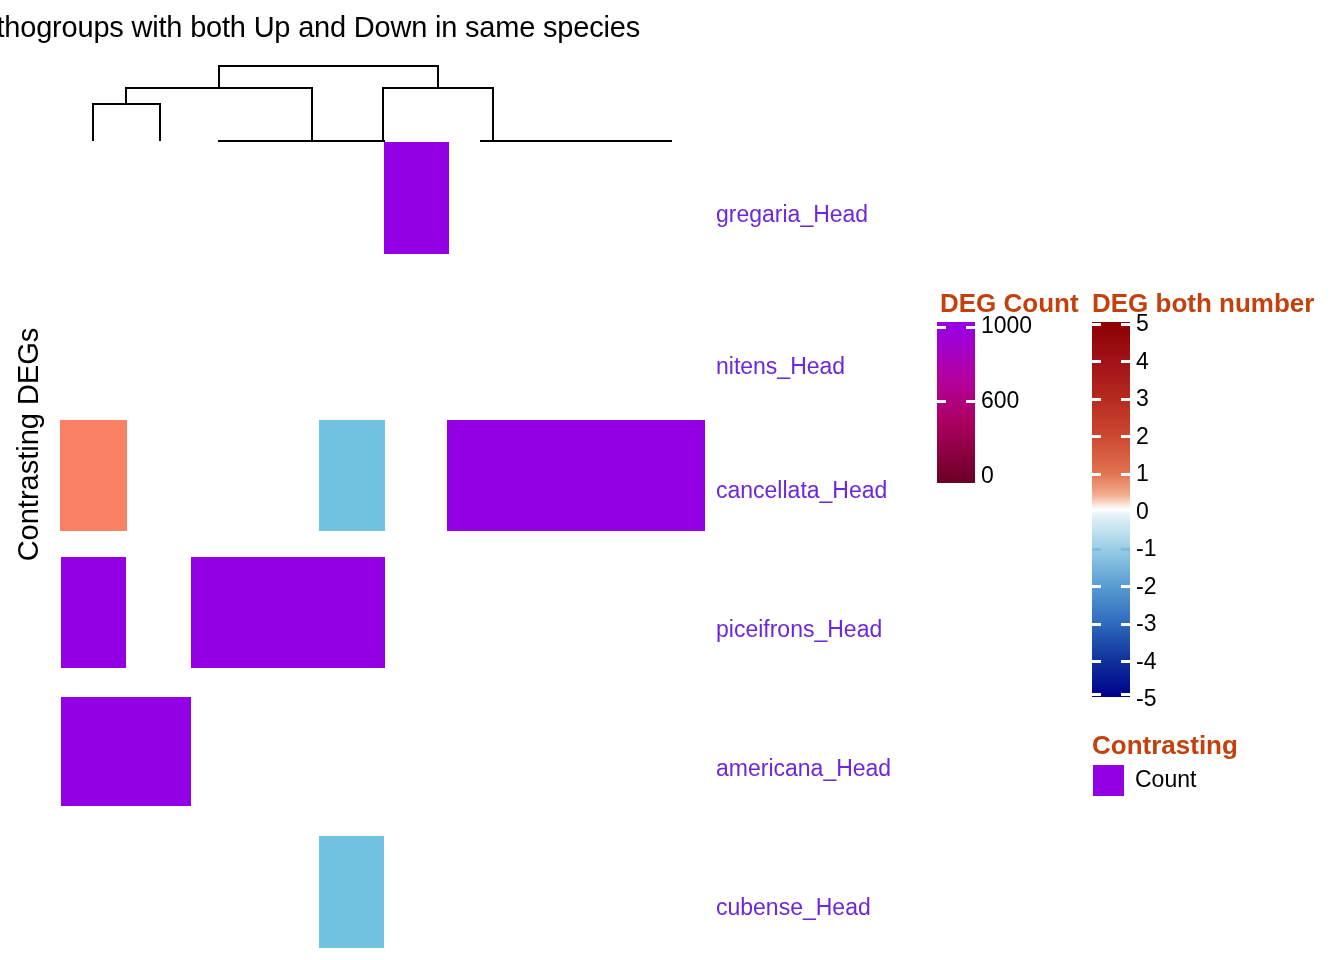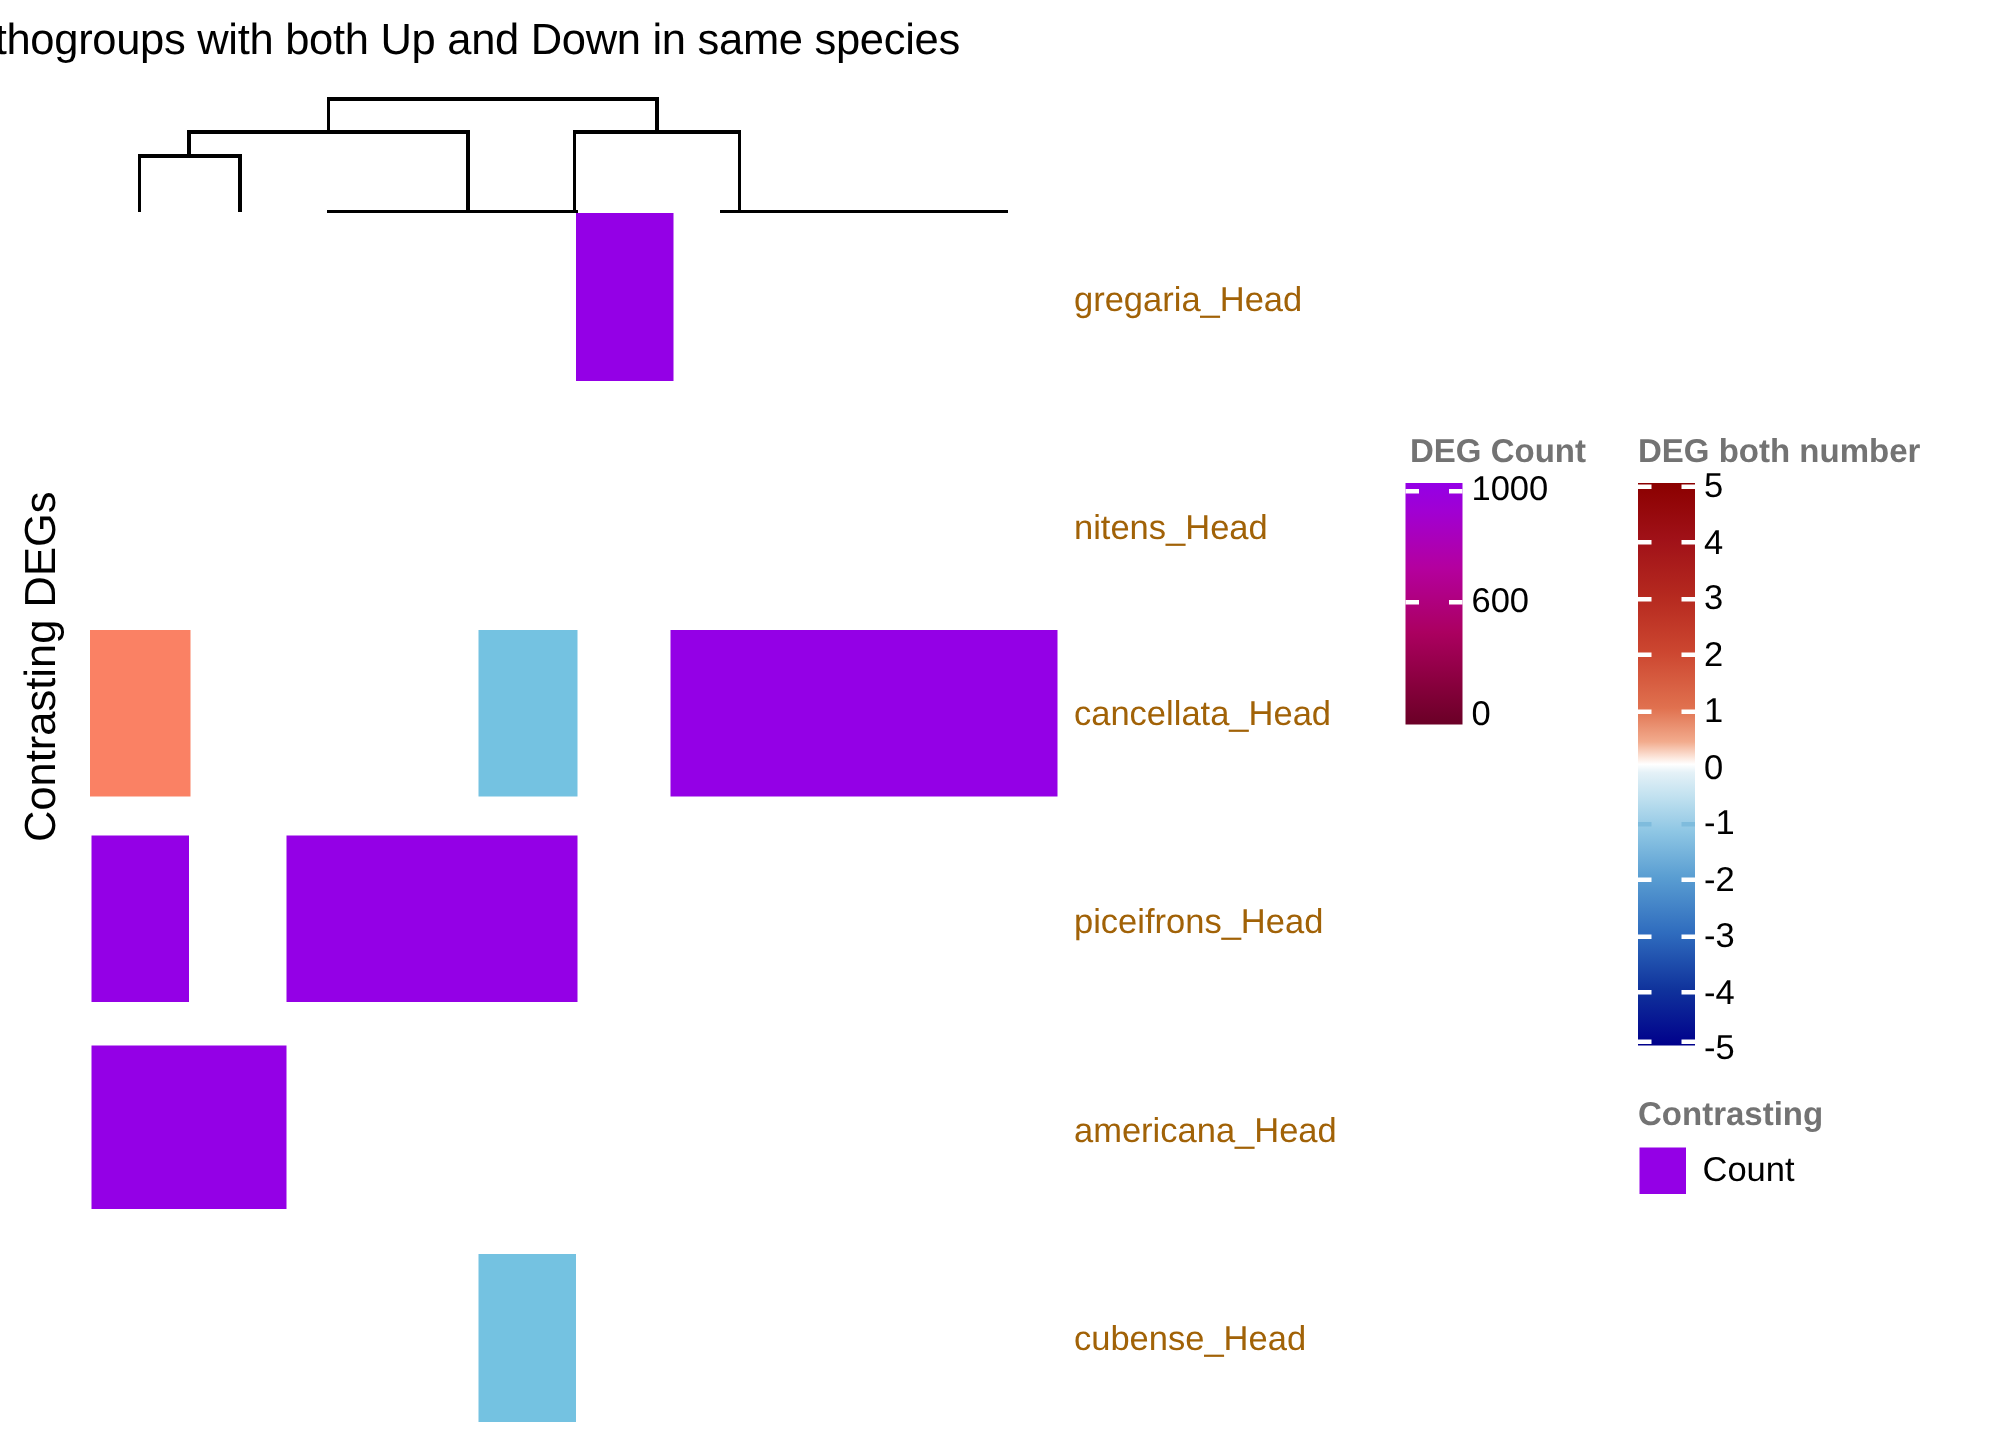--- a/index.html
+++ b/index.html
@@ -67,31 +67,32 @@
   }
   .cell {
     position: absolute;
   }
 
   
   .row-label {
     position: absolute;
     left: 716px;
     font-size: 23px;
-    color: #a16207;
+    color: #6d28d9;
     white-space: nowrap;
     line-height: 1;
+    margin-top: 15px;
   }
 
   
   .legend-title {
     position: absolute;
-    font-size: 22px;
+    font-size: 26px;
     font-weight: bold;
-    color: #737373;
+    color: #c2410c;
     white-space: nowrap;
   }
   .gradient-bar {
     position: absolute;
   }
   .tick-mark {
     position: absolute;
     height: 3px;
     background: #ffffff;
   }

